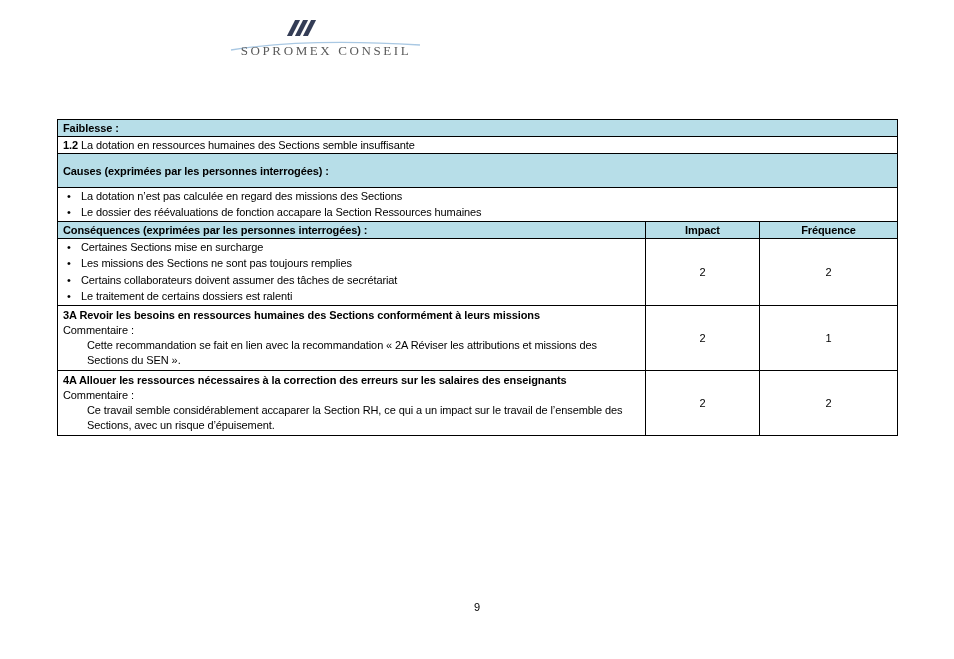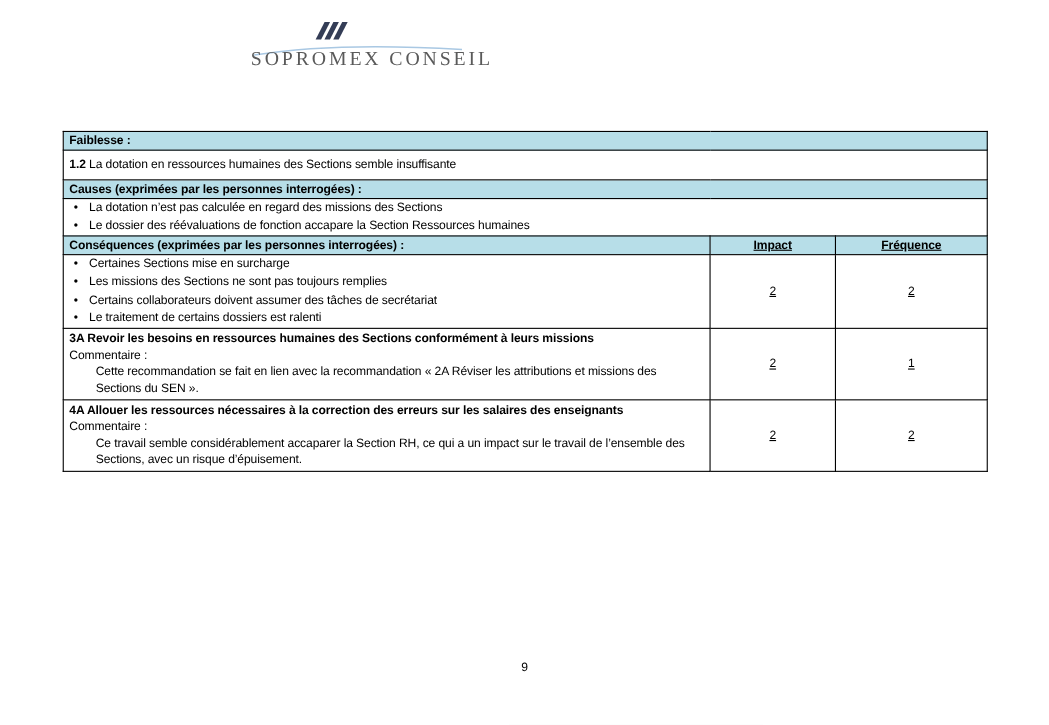--- a/index.html
+++ b/index.html
@@ -16,42 +16,42 @@
 
   
   .logo { position:absolute; left:228px; top:16px; width:196px; height:46px; }
   .logo-bars { position:absolute; left:63px; top:4px; display:flex; gap:3px; }
   .logo-bar { width:5px; height:16px; background:#343d56; transform:skewX(-27deg); }
   .logo-arc { position:absolute; left:0; top:21px; }
   .logo-text {
     position:absolute; left:0; top:27px; width:100%;
     text-align:center;
     font-family:"Liberation Serif", serif;
-    font-size:18px; letter-spacing:2.6px;
+    font-size:13px; letter-spacing:2.6px;
     color:#5a5a5a; white-space:nowrap;
   }
 
   
   table.swot {
     position:absolute; left:57px; top:119px;
     width:840px;
     border-collapse:collapse;
     table-layout:fixed;
     font-size:11px;
     letter-spacing:-0.1px;
     padding-left:20px;
   }
   table.swot td {
     border:1px solid #000000;
     padding:1px 5px;
     vertical-align:middle;
     line-height:14px;
   }
   td.blue { background:#b7dee8; font-weight:bold; }
-  td.center { text-align:center;text-decoration:underline; }
+  td.center { text-align:center; }
   td.vtop { vertical-align:top; }
   .num { font-weight:bold; margin-right:3px; }
 
   .bullets { list-style:none; }
   .bullets li {
     position:relative;
     padding-left:23px;
     line-height:16.4px;
   }
   .bullets li::before {
@@ -95,27 +95,27 @@
         <col style="width:114px">
         <col style="width:138px">
       </colgroup>
 
     <tbody>
         <tr>
       <td class="blue" colspan="3" style="height:17px">Faiblesse :</td>
     </tr>
 
     <tr>
-      <td colspan="3" style="height:27px">
+      <td colspan="3" style="height:17px">
         <span class="num">1.2</span><span>La dotation en ressources humaines des Sections semble insuffisante</span>
       </td>
     </tr>
 
     <tr>
-      <td class="blue" colspan="3" style="height:17px">Causes (exprimées par les personnes interrogées) :</td>
+      <td class="blue" colspan="3" style="height:34px">Causes (exprimées par les personnes interrogées) :</td>
     </tr>
 
     <tr>
       <td colspan="3" style="height:33px; padding:0 0;margin-top:36px;">
         <ul class="bullets">
           <li>La dotation n’est pas calculée en regard des missions des Sections</li>
           <li>Le dossier des réévaluations de fonction accapare la Section Ressources humaines</li>
         </ul>
       </td>
     </tr>

